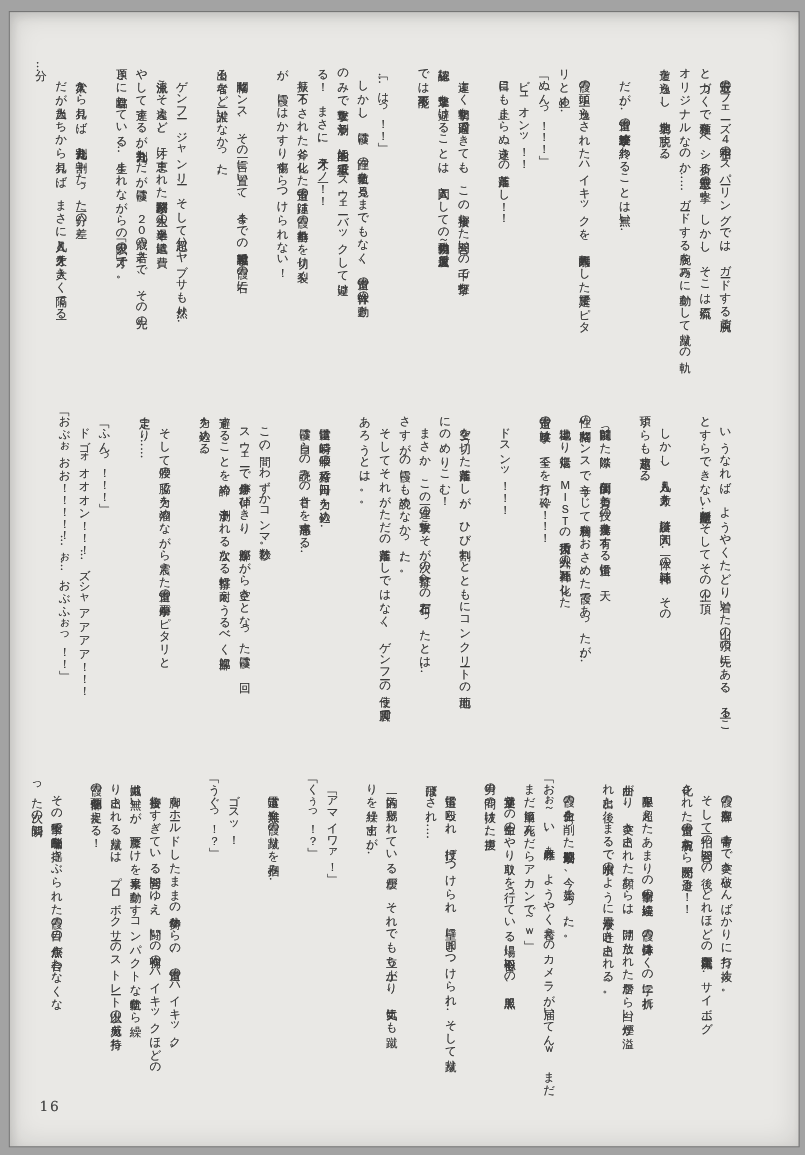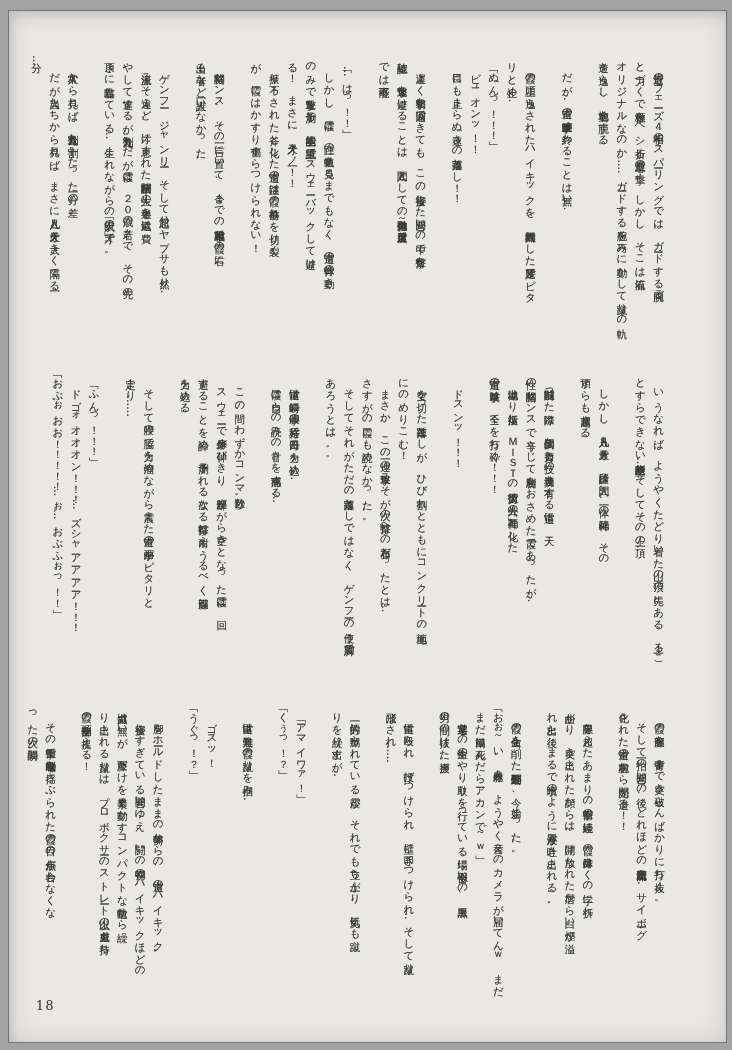--- a/index.html
+++ b/index.html
@@ -146,14 +146,14 @@
       <div class="tline">　</div>
       <div class="tline">　脚をホールドしたままの体勢からの、雷道のハイキック。</div>
       <div class="tline">　密接しすぎている間合いゆえ、闘いの初弾のハイキックほどの</div>
       <div class="tline">威力は無いが、膝下だけを素早く動かすコンパクトな軌道から繰</div>
       <div class="tline">り出される蹴りは、プロボクサーのストレート以上の威力を持ち、</div>
       <div class="tline">霞の側頭部を捉える！</div>
       <div class="tline">　</div>
       <div class="tline">　その衝撃で脳味噌を揺さぶられた霞の目の焦点が合わなくな</div>
       <div class="tline">った次の瞬間…</div>
     </div>
-  <div class="page-number">18</div>
+  <div class="page-number">16</div>
 </div>
 
 </body></html>

